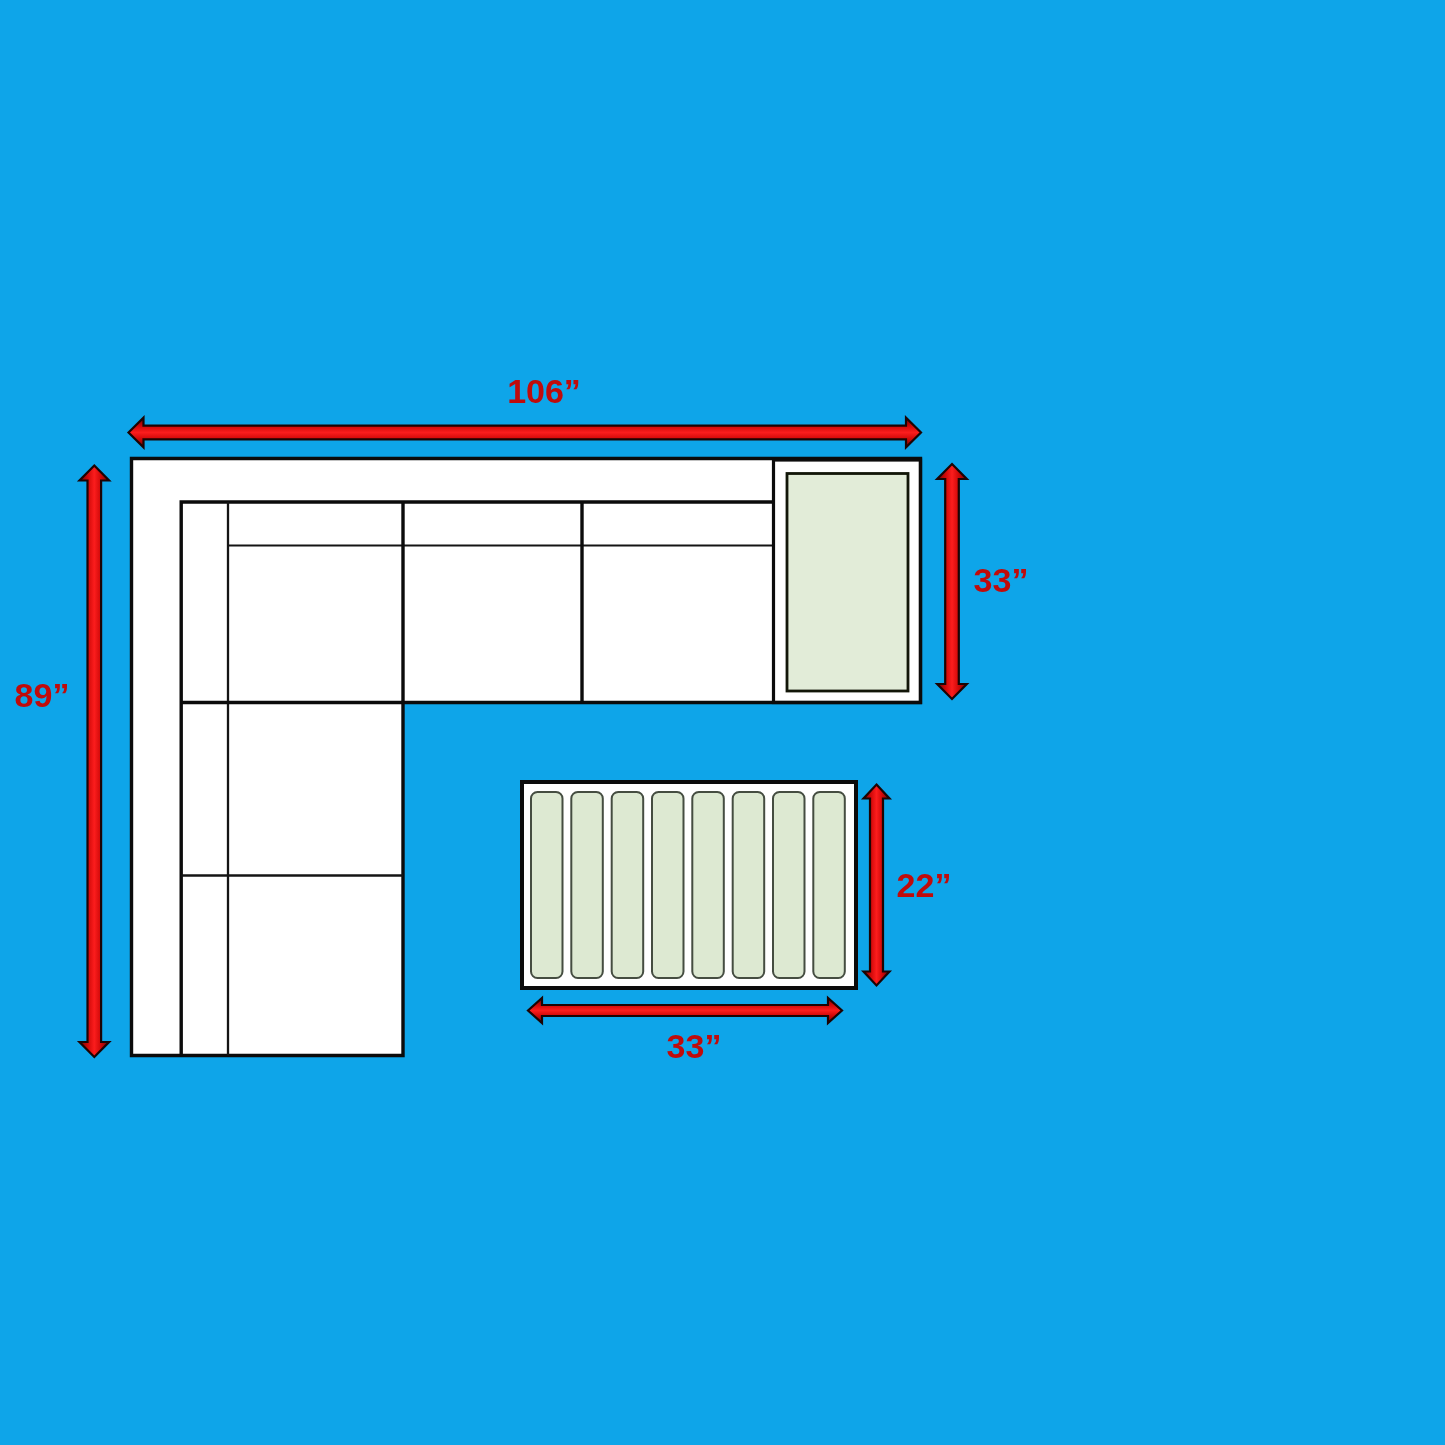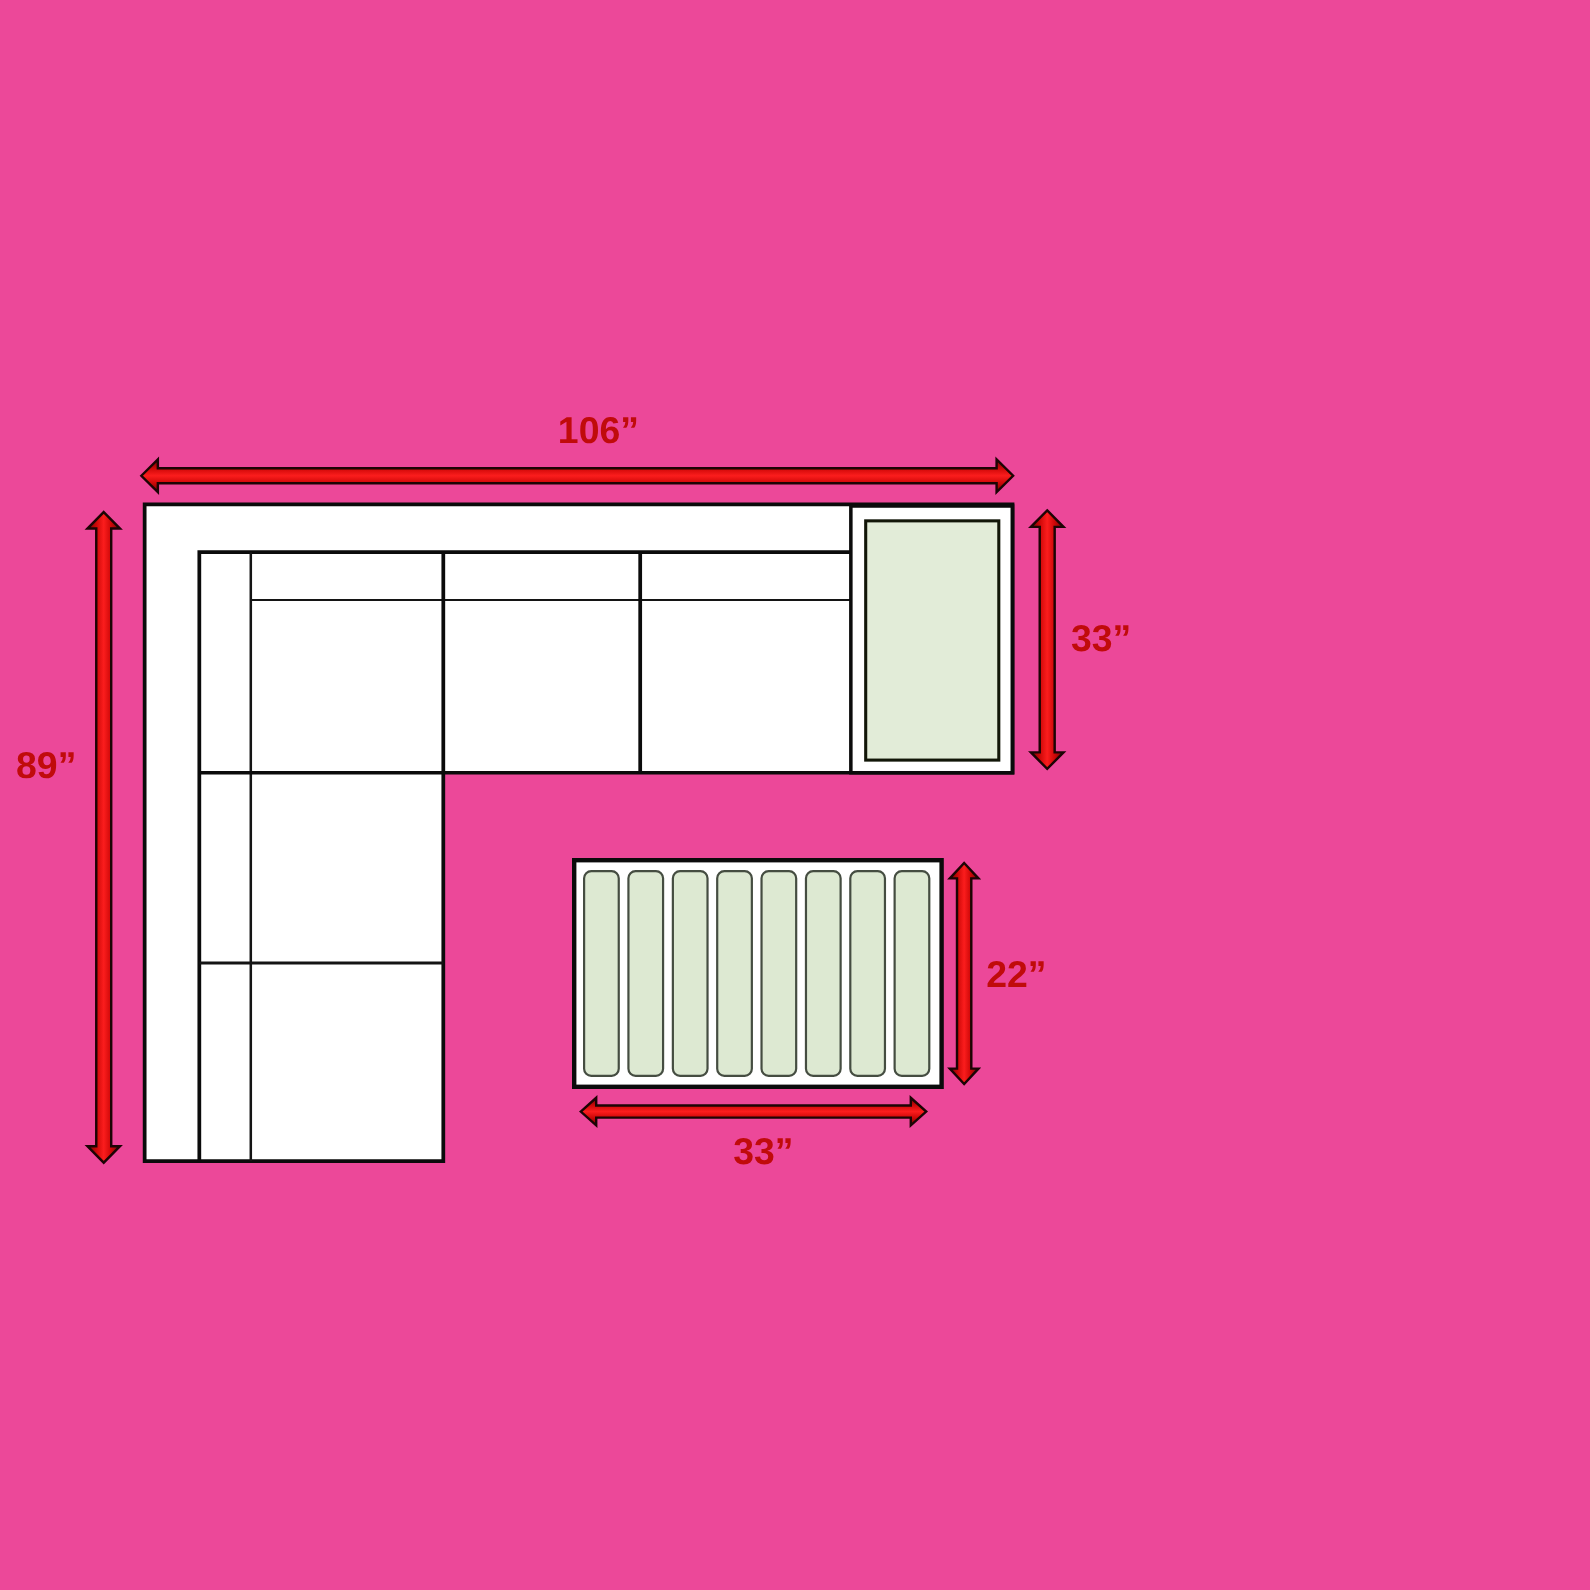--- a/index.html
+++ b/index.html
@@ -1,16 +1,16 @@
 <!DOCTYPE html>
 <html><head>
 <meta charset="utf-8">
 <style>
   html,body{margin:0;padding:0;background:#ffffff;}
-  .canvas{position:relative;width:1445px;height:1445px;background:#ec4899;overflow:hidden;
+  .canvas{position:relative;width:1445px;height:1445px;background:#0ea5e9;overflow:hidden;
           font-family:"Liberation Sans", sans-serif;}
 </style>
 </head>
 <body>
 <div class="canvas">
 <svg width="1445" height="1445" viewBox="0 0 1445 1445" xmlns="http://www.w3.org/2000/svg">
   <defs>
     <linearGradient id="gh" x1="0" y1="0" x2="0" y2="1">
       <stop offset="0" stop-color="#6e0202"></stop>
       <stop offset="0.28" stop-color="#cf0808"></stop>

